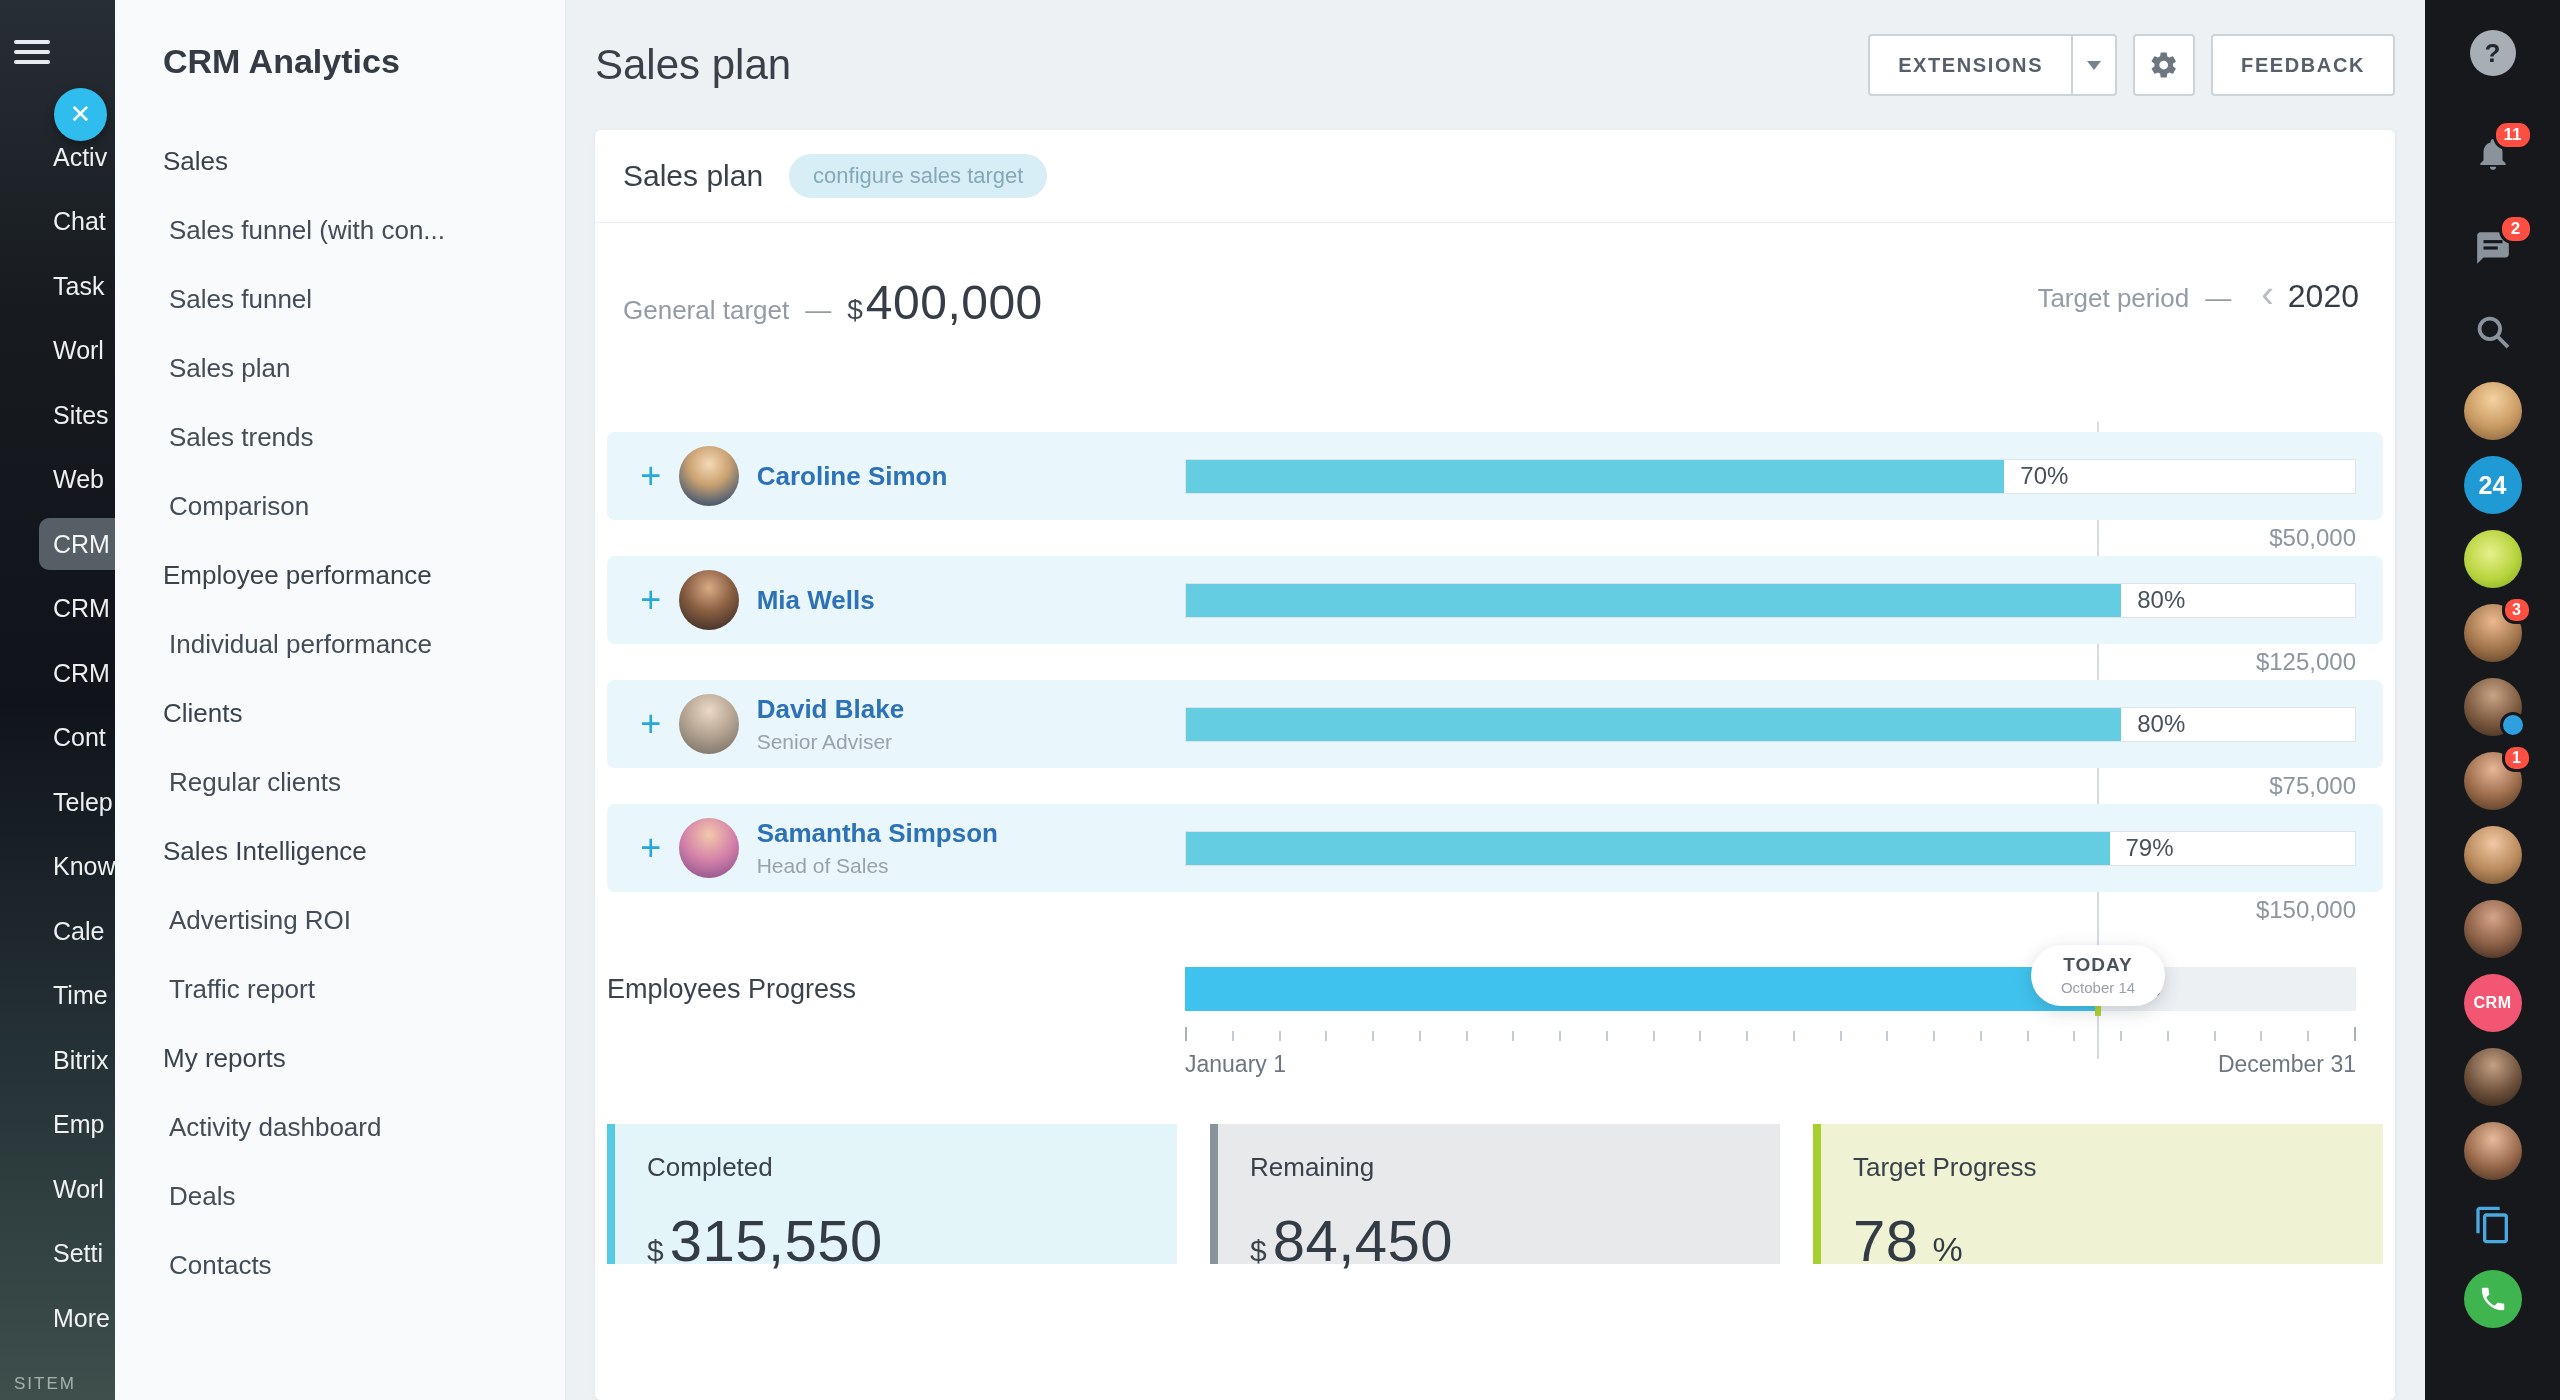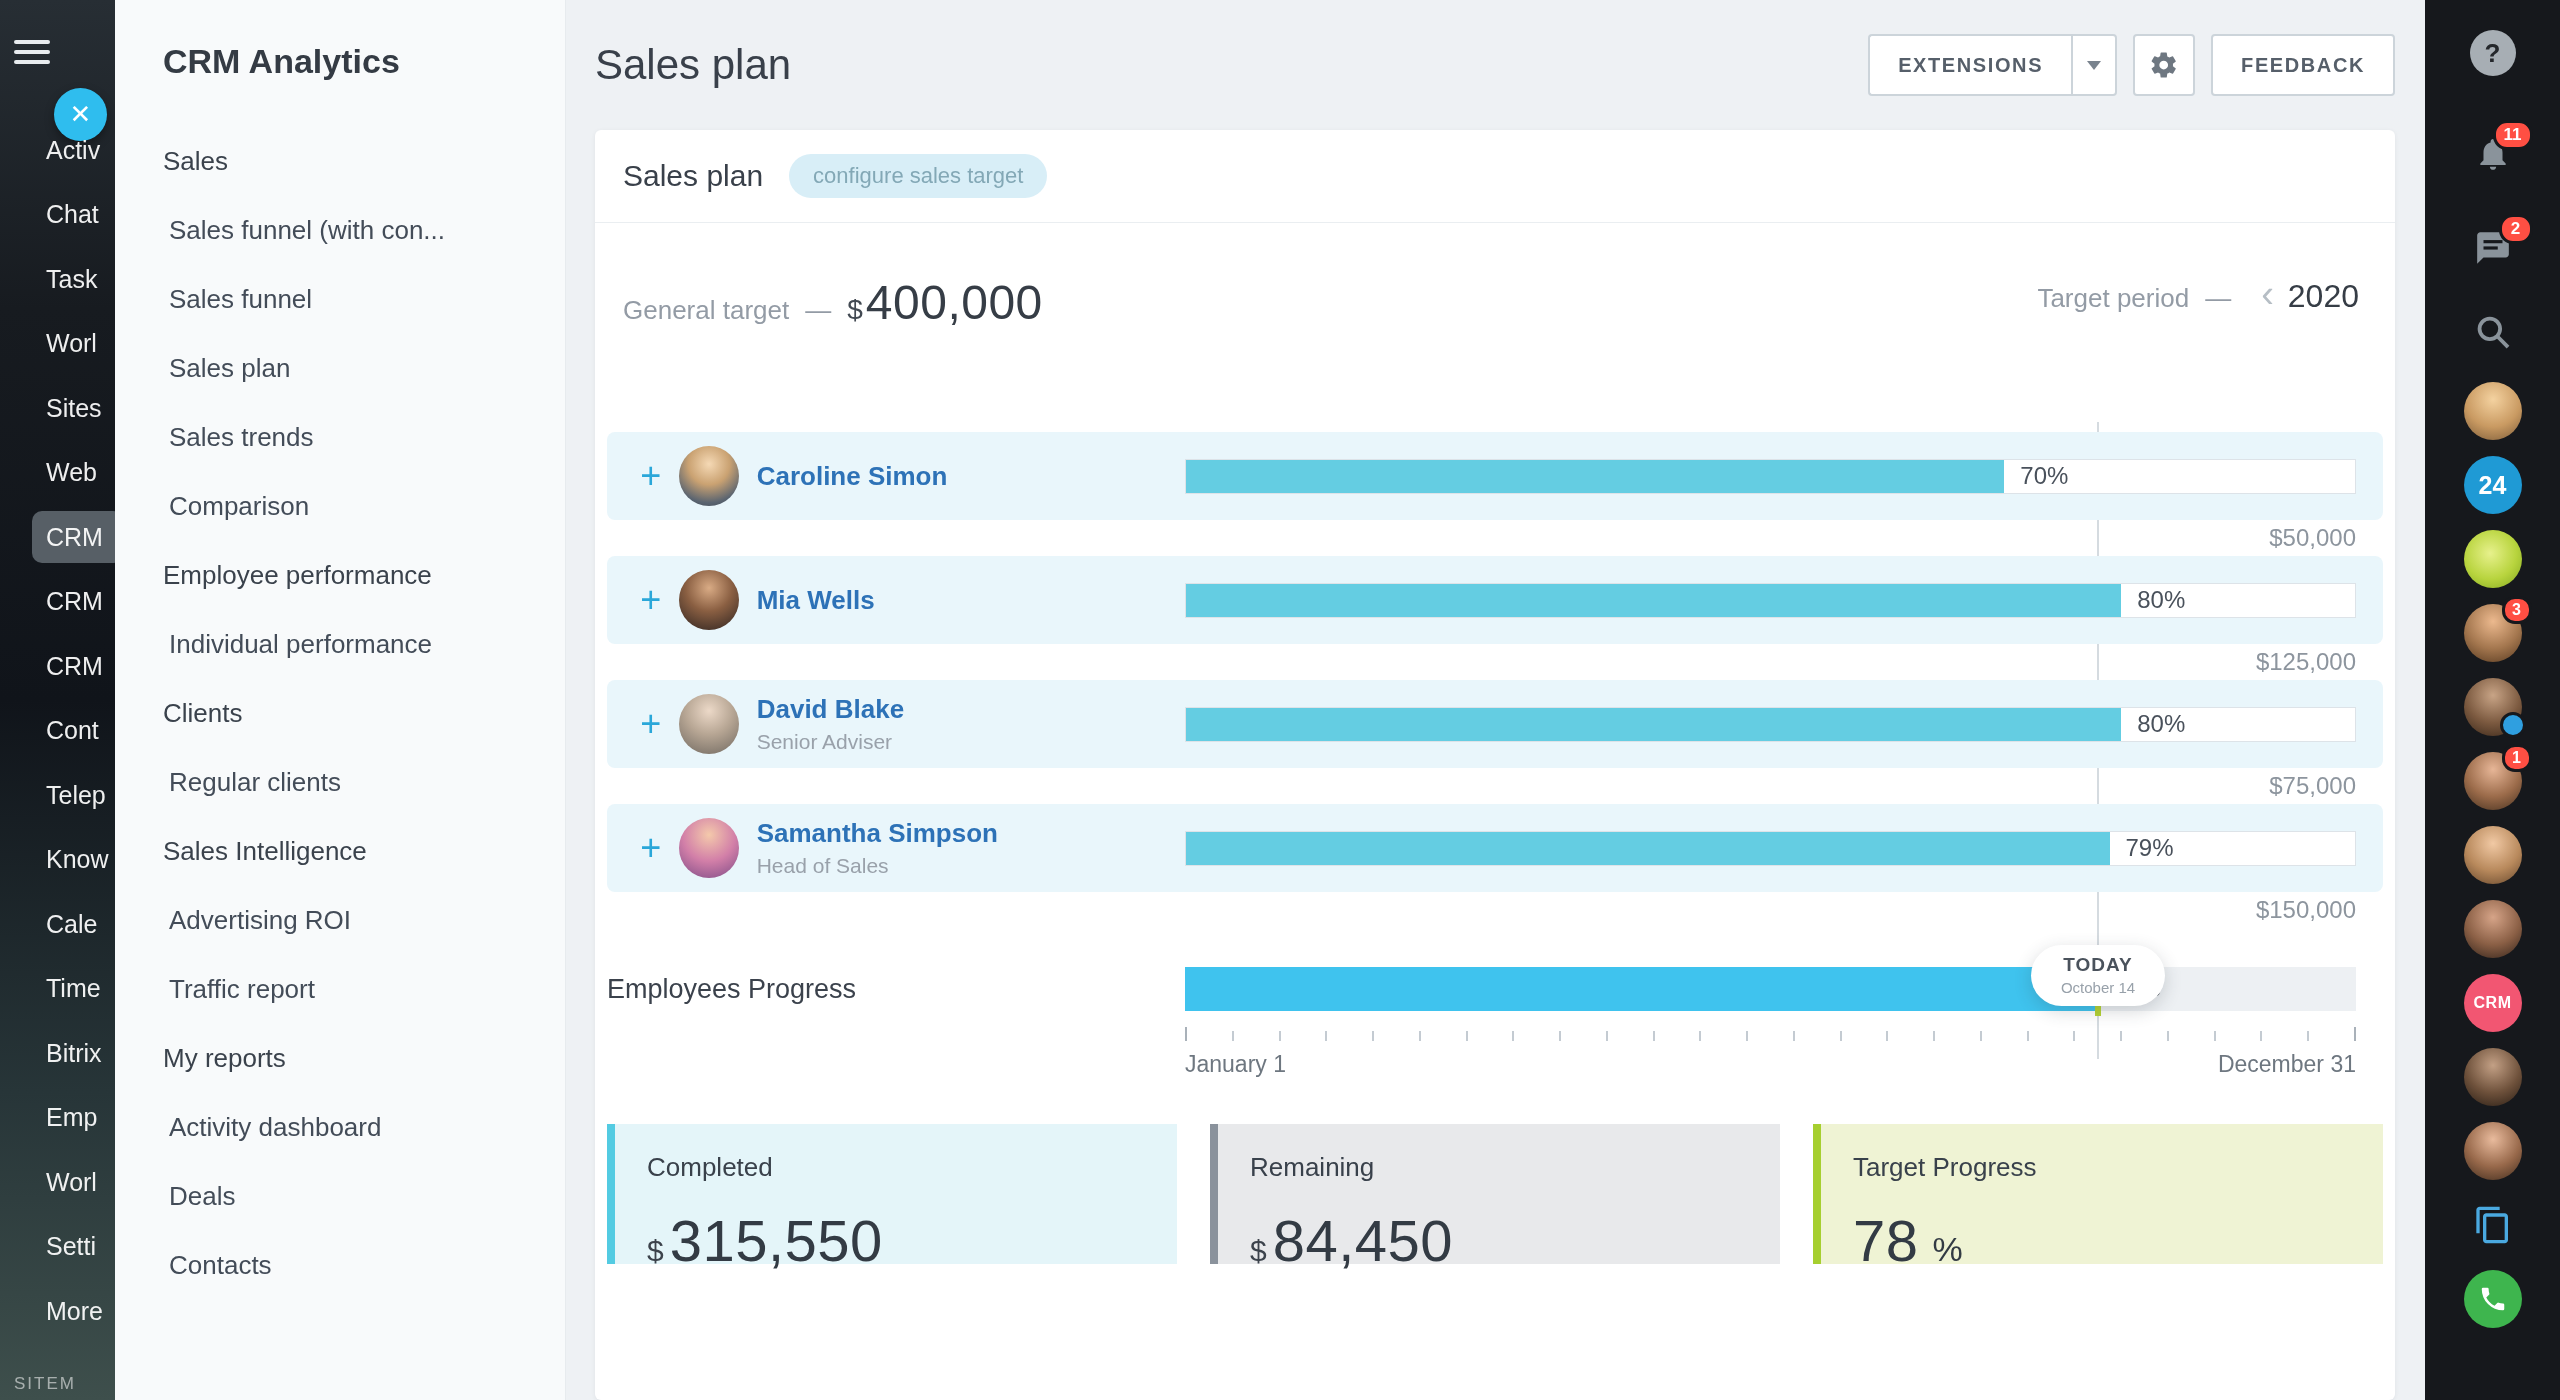--- a/index.html
+++ b/index.html
@@ -13,21 +13,21 @@
     background:linear-gradient(180deg,#272e34 0%,#171b20 22%,#10141a 50%,#273538 78%,#3e4f4c 100%);
     z-index:4;
   }
   .hamburger{position:absolute;top:40px;left:14px;width:36px;cursor:pointer;}
   .hamburger div{height:4px;background:#e8ecef;border-radius:2px;margin-bottom:6px;}
   .close-fab{
     position:absolute;top:88px;left:54px;width:53px;height:53px;border-radius:50%;
     background:#2fbdee;color:#fff;font-size:26px;display:flex;align-items:center;justify-content:center;
     cursor:pointer;box-shadow:0 4px 10px rgba(0,0,0,.35);
   }
-  .lnav-list{position:absolute;top:118px;left:0;right:0;margin:0;padding:0;list-style:none;}
+  .lnav-list{position:absolute;top:118px;left:0;right:0;margin:7px;padding:0;list-style:none;}
   .lnav-list li{
     height:64.5px;display:flex;align-items:center;padding-left:46px;
     color:rgba(255,255,255,.93);font-size:25px;white-space:nowrap;cursor:pointer;
   }
   .lnav-list li.active{
     margin-left:32px;margin-right:-6px;padding-left:14px;padding-right:20px;
     width:fit-content;background:#575f66;border-radius:10px;height:52px;margin-top:6px;margin-bottom:6.5px;
   }
   .lnav-footer{position:absolute;bottom:6px;left:14px;font-size:17px;letter-spacing:2px;color:rgba(255,255,255,.55);}
   

